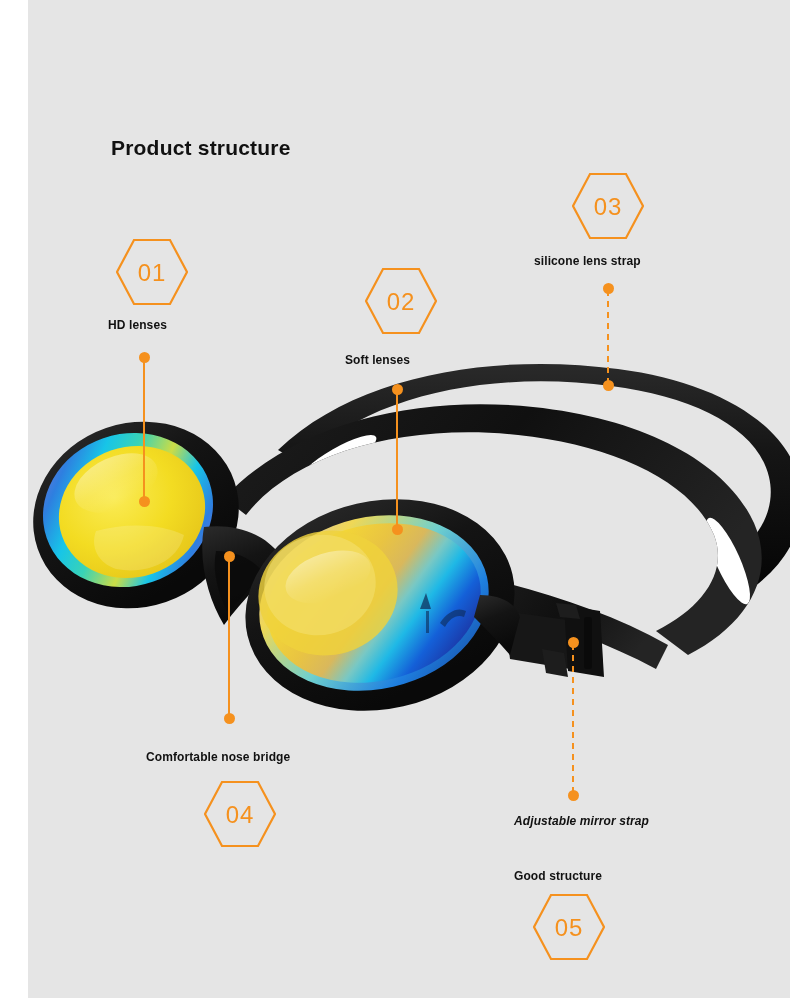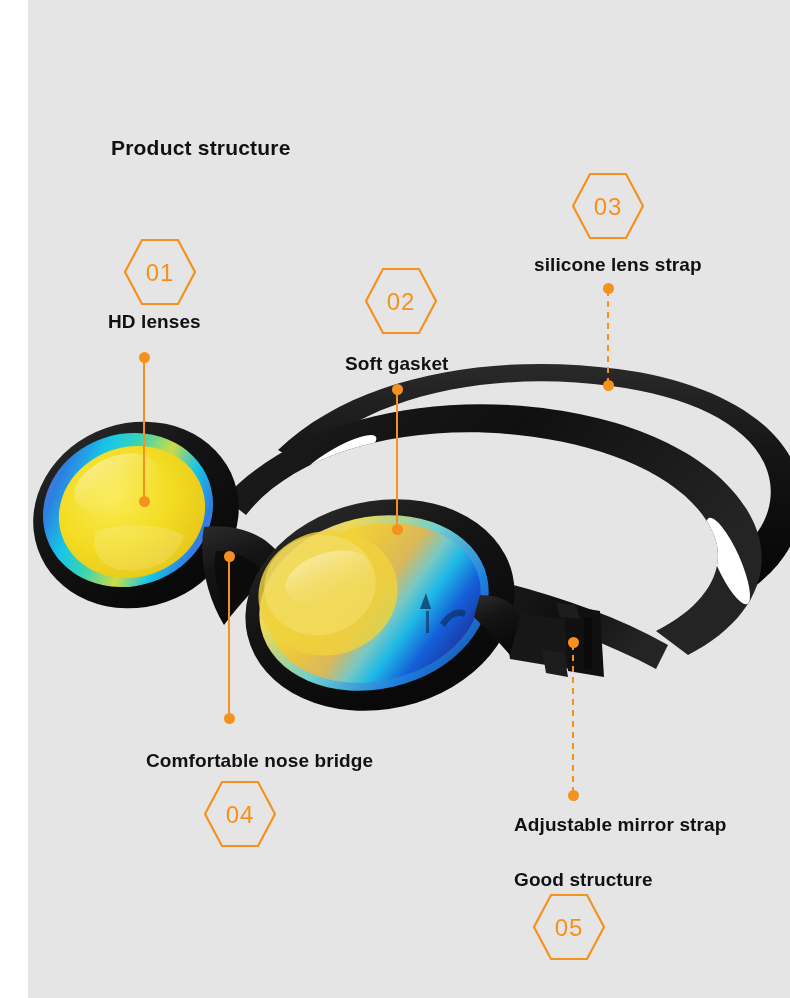--- a/index.html
+++ b/index.html
@@ -28,21 +28,21 @@
     font-size: 21px;
     font-weight: bold;
     color: #111111;
     letter-spacing: .2px;
     white-space: nowrap;
   }
 
   
   .callout-label {
     position: absolute;
-    font-size: 19px;
+    font-size: 12px;
     font-weight: bold;
     color: #111111;
     white-space: nowrap;
     letter-spacing: .1px;
   }
 
   
   .hex-badge {
     position: absolute;
     width: 72px;
@@ -248,38 +248,38 @@
         <rect x="398" y="256" width="3" height="22" fill="#0e2a55" opacity="0.6"></rect>
       </g>
 
       <g>
         <path d="M452 240 C 472 240, 488 248, 492 262 L 482 300
                  C 470 286, 456 272, 446 262 Z" fill="url(#frameG)"></path>
       </g>
     </svg>
   </div>
 
-  <div class="hex-badge" style="left:96px; top:236px;">
+  <div class="hex-badge" style="left:88px; top:236px;">
     <svg viewBox="0 0 72 72">
       <polygon points="18,4 54,4 71,36 54,68 18,68 1,36" fill="none" stroke="#F5911E" stroke-width="2.2"></polygon>
       <text class="hex-num" x="36" y="45" text-anchor="middle">01</text>
     </svg>
   </div>
-  <div class="callout-label" style="left:80px; top:311px;">HD lenses</div>
+  <div class="callout-label" style="left:80px; top:318px;">HD lenses</div>
   <div class="dot" style="left:111px; top:352px;"></div>
   <div class="leader" style="left:115px; top:358px; height:142px;"></div>
   <div class="dot" style="left:111px; top:496px;"></div>
 
   <div class="hex-badge" style="left:337px; top:265px;">
     <svg viewBox="0 0 72 72">
       <polygon points="18,4 54,4 71,36 54,68 18,68 1,36" fill="none" stroke="#F5911E" stroke-width="2.2"></polygon>
       <text class="hex-num" x="36" y="45" text-anchor="middle">02</text>
     </svg>
   </div>
-  <div class="callout-label" style="left:317px; top:353px;">Soft gasket</div>
+  <div class="callout-label" style="left:317px; top:353px;">Soft lenses</div>
   <div class="dot" style="left:364px; top:384px;"></div>
   <div class="leader" style="left:368px; top:390px; height:138px;"></div>
   <div class="dot" style="left:364px; top:524px;"></div>
 
   <div class="hex-badge" style="left:544px; top:170px;text-align:center;">
     <svg viewBox="0 0 72 72">
       <polygon points="18,4 54,4 71,36 54,68 18,68 1,36" fill="none" stroke="#F5911E" stroke-width="2.2"></polygon>
       <text class="hex-num" x="36" y="45" text-anchor="middle">03</text>
     </svg>
   </div>
@@ -295,21 +295,21 @@
   <div class="hex-badge" style="left:176px; top:778px;">
     <svg viewBox="0 0 72 72">
       <polygon points="18,4 54,4 71,36 54,68 18,68 1,36" fill="none" stroke="#F5911E" stroke-width="2.2"></polygon>
       <text class="hex-num" x="36" y="45" text-anchor="middle">04</text>
     </svg>
   </div>
 
   <div class="dot" style="left:540px; top:637px;"></div>
   <div class="leader dashed" style="left:544px; top:644px; height:150px;"></div>
   <div class="dot" style="left:540px; top:790px;"></div>
-  <div class="callout-label" style="left:486px; top:814px;">Adjustable mirror strap</div>
+  <div class="callout-label" style="left:486px; top:814px;font-style:italic;">Adjustable mirror strap</div>
   <div class="callout-label" style="left:486px; top:869px;">Good structure</div>
   <div class="hex-badge" style="left:505px; top:891px;">
     <svg viewBox="0 0 72 72">
       <polygon points="18,4 54,4 71,36 54,68 18,68 1,36" fill="none" stroke="#F5911E" stroke-width="2.2"></polygon>
       <text class="hex-num" x="36" y="45" text-anchor="middle">05</text>
     </svg>
   </div>
 
 </div>
 

